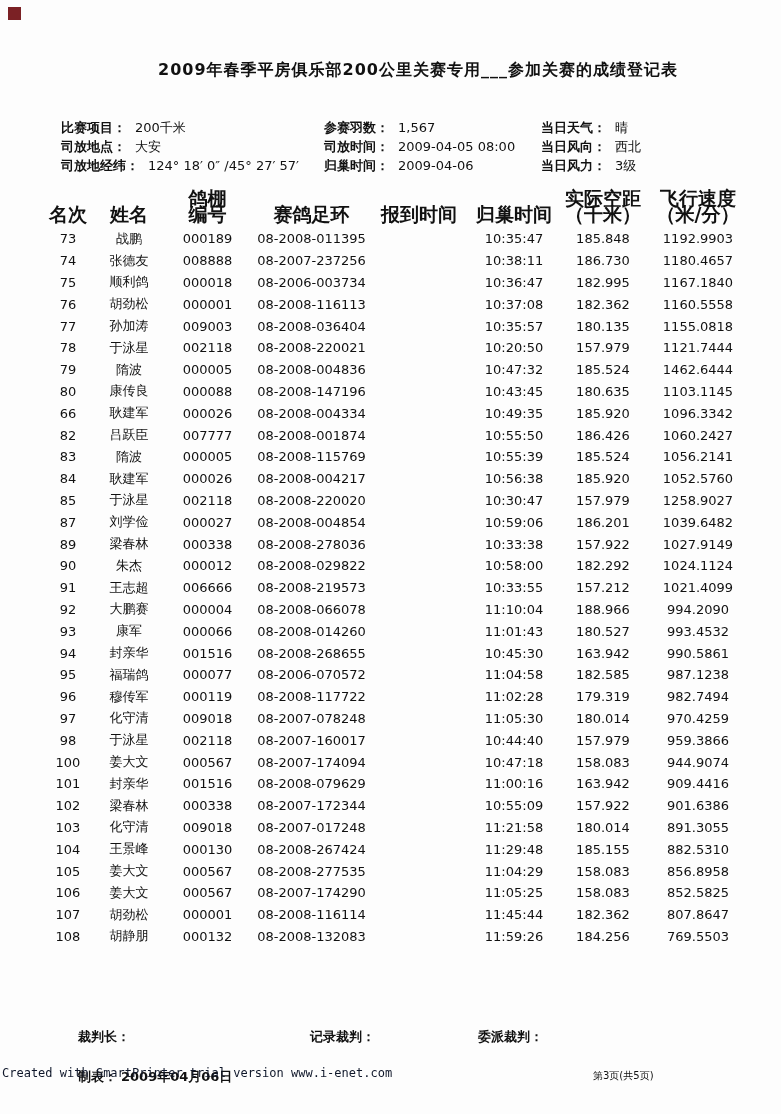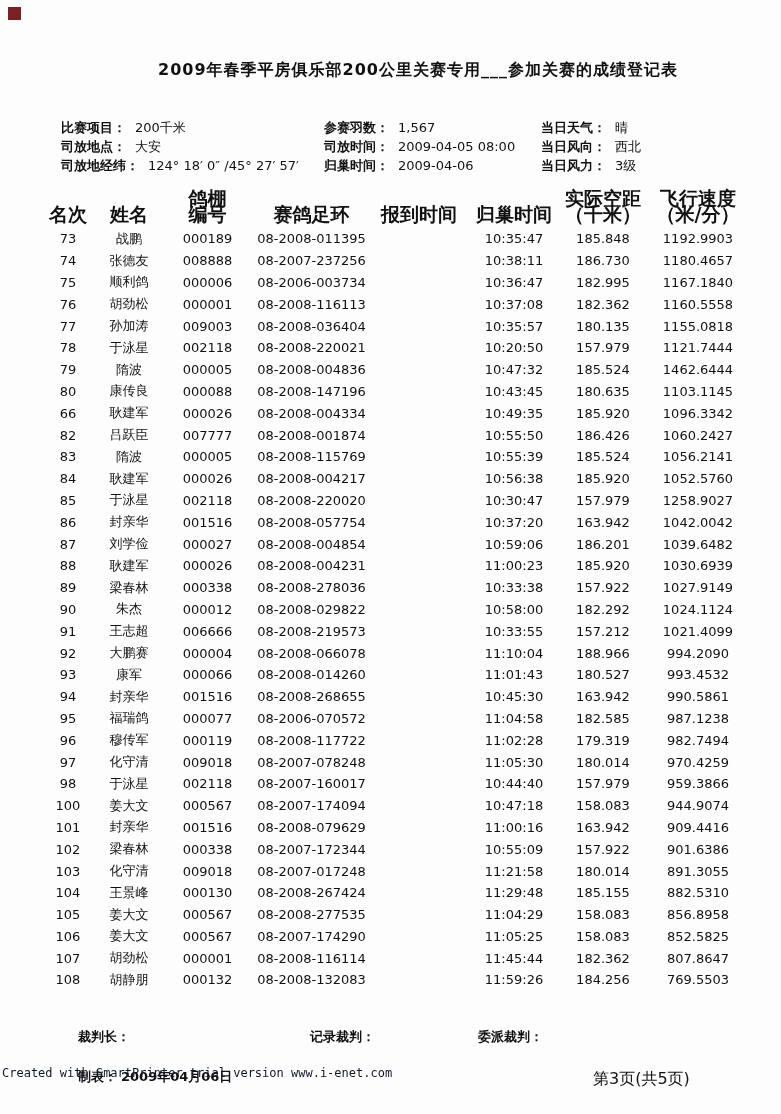--- a/index.html
+++ b/index.html
@@ -43,21 +43,21 @@
     height: 21.8px; padding: 0;
     font-size: 13px; text-align: center;
     white-space: nowrap; overflow: hidden;
   }
   .judges { position: absolute; top: 1028px; left: 0; width: 781px; font-size: 13px; font-weight: bold; }
   .judge-chief  { position: absolute; left: 78px; }
   .judge-record { position: absolute; left: 310px; }
   .judge-assign { position: absolute; left: 478px; text-align: right; }
   .made-line { position: absolute; top: 1068px; left: 78px; font-size: 13px; font-weight: bold; }
   .made-date { margin-left: 4px; }
-  .page-number { position: absolute; top: 1069px; left: 593px; font-size: 16px; }
+  .page-number { position: absolute; top: 1069px; left: 593px; font-size: 10px; }
   .watermark {
     position: absolute; left: 2px; top: 1066px;
     font-family: "DejaVu Sans Mono", "Liberation Mono", monospace;
     font-size: 12px; color: #0f172a; white-space: nowrap;
   }
 </style>
 </head>
 <body>
 
 <div class="corner-marker" style="background: rgb(123, 33, 37);"></div>
@@ -143,21 +143,21 @@
     <td>008888</td>
     <td>08-2007-237256</td>
     <td></td>
     <td>10:38:11</td>
     <td>186.730</td>
     <td>1180.4657</td>
   </tr>
       <tr>
     <td>75</td>
     <td>顺利鸽</td>
-    <td>000006</td>
+    <td>000018</td>
     <td>08-2006-003734</td>
     <td></td>
     <td>10:36:47</td>
     <td>182.995</td>
     <td>1167.1840</td>
   </tr>
       <tr>
     <td>76</td>
     <td>胡劲松</td>
     <td>000001</td>
@@ -251,48 +251,28 @@
     <td>85</td>
     <td>于泳星</td>
     <td>002118</td>
     <td>08-2008-220020</td>
     <td></td>
     <td>10:30:47</td>
     <td>157.979</td>
     <td>1258.9027</td>
   </tr>
       <tr>
-    <td>86</td>
-    <td>封亲华</td>
-    <td>001516</td>
-    <td>08-2008-057754</td>
-    <td></td>
-    <td>10:37:20</td>
-    <td>163.942</td>
-    <td>1042.0042</td>
-  </tr>
-      <tr>
     <td>87</td>
     <td>刘学俭</td>
     <td>000027</td>
     <td>08-2008-004854</td>
     <td></td>
     <td>10:59:06</td>
     <td>186.201</td>
     <td>1039.6482</td>
-  </tr>
-      <tr>
-    <td>88</td>
-    <td>耿建军</td>
-    <td>000026</td>
-    <td>08-2008-004231</td>
-    <td></td>
-    <td>11:00:23</td>
-    <td>185.920</td>
-    <td>1030.6939</td>
   </tr>
       <tr>
     <td>89</td>
     <td>梁春林</td>
     <td>000338</td>
     <td>08-2008-278036</td>
     <td></td>
     <td>10:33:38</td>
     <td>157.922</td>
     <td>1027.9149</td>

